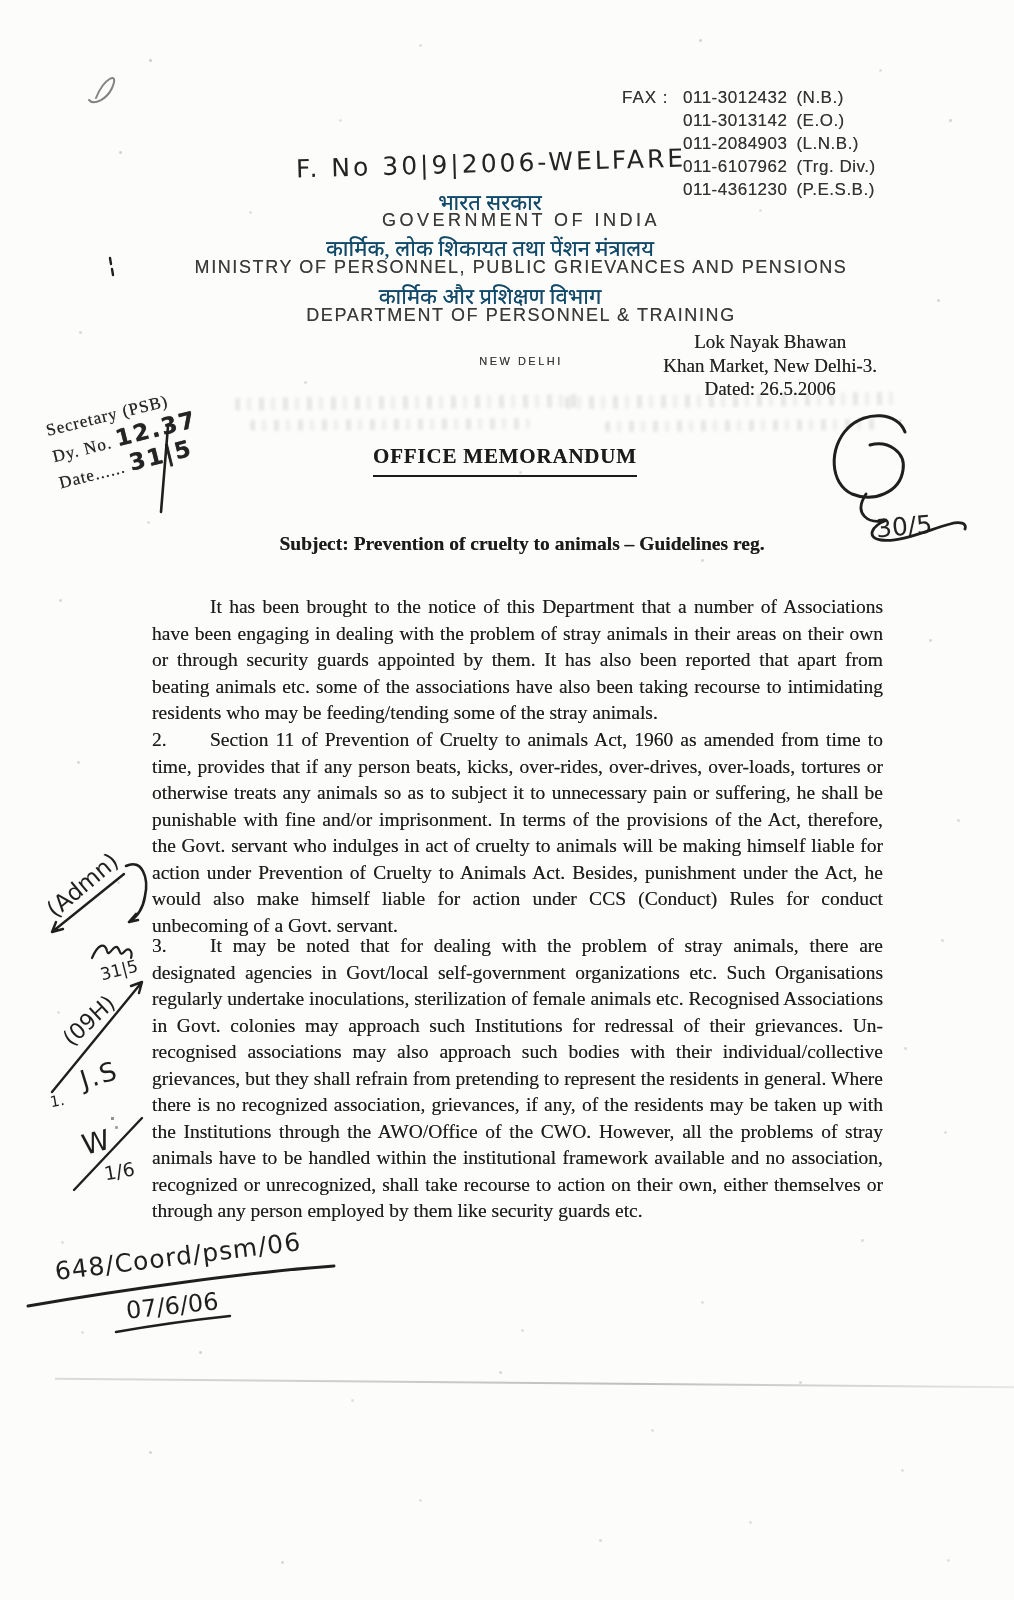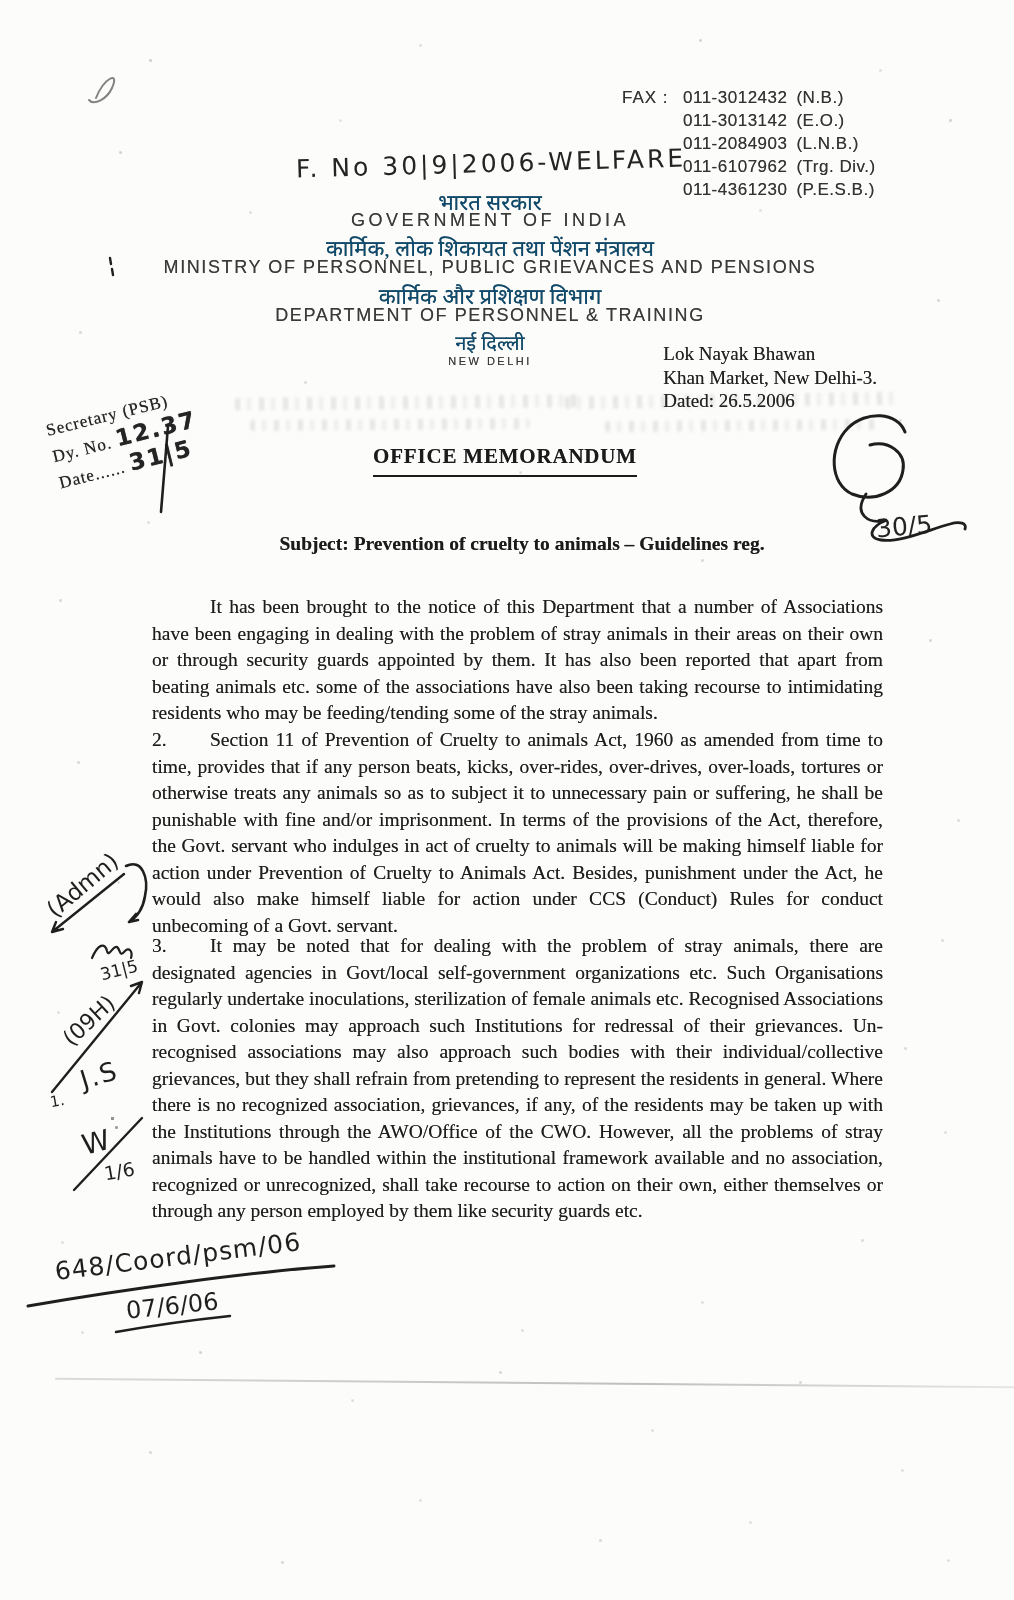--- a/index.html
+++ b/index.html
@@ -21,25 +21,25 @@
   
   .hw { font-family:"DejaVu Sans",sans-serif; color:#242424; }
   .file-no { left:296px; top:149px; font-size:25px; letter-spacing:3px;
     transform:rotate(-1.6deg); white-space:nowrap; }
   .hw-sm { white-space:nowrap; }
 
   
   .org-line { left:0; width:980px; text-align:center; white-space:nowrap; }
   .hi { font-size:22px; color:#0c4a6e; }
   .en { font-family:"Liberation Sans",sans-serif; font-size:18px; color:#3a3a3a;
-        letter-spacing:1.6px; }
+        letter-spacing:1.6px;margin-left:31px; }
   .en-wide { letter-spacing:3.5px; }
 
   
-  .addr { right:137px; top:342px; text-align:left; font-size:19px;
+  .addr { right:137px; top:330px; text-align:center; font-size:19px;
     line-height:23.5px; color:#222; }
 
   
   .stamp { left:50px; top:393px; width:210px; transform:rotate(-14deg);
     color:#262626; font-size:17px; letter-spacing:1px; line-height:24px;
     text-shadow:0 0 0.7px rgba(40,40,40,0.8); }
   .stamp .hwv { font-size:23px; font-weight:bold; letter-spacing:2px; }
 
   
   .title-wrap { left:0; top:444px; width:1010px; text-align:center; }
@@ -135,21 +135,20 @@
   </div>
 
   <div class="abs hw file-no">F. No 30|9|2006-WELFARE</div>
 
   <div class="abs org-line hi doc-text" style="top:186px">भारत सरकार</div>
   <div class="abs org-line en en-wide doc-text" style="top:210px">GOVERNMENT OF INDIA</div>
   <div class="abs org-line hi doc-text" style="top:232px">कार्मिक, लोक शिकायत तथा पेंशन मंत्रालय</div>
   <div class="abs org-line hi doc-text" style="top:280px">कार्मिक और प्रशिक्षण विभाग</div>
   <div class="abs org-line en doc-text" style="top:257px">MINISTRY OF PERSONNEL, PUBLIC GRIEVANCES AND PENSIONS</div>
   <div class="abs org-line en doc-text" style="top:305px">DEPARTMENT OF PERSONNEL &amp; TRAINING</div>
-  <div class="abs org-line hi doc-text" style="top:329px; font-size:20px">नई दिल्ली</div>
   <div class="abs org-line en doc-text" style="top:355px; font-size:11px; letter-spacing:2.5px">NEW DELHI</div>
 
   <div class="abs addr doc-text">
     <div>Lok Nayak Bhawan</div>
     <div>Khan Market, New Delhi-3.</div>
     <div>Dated: 26.5.2006</div>
   </div>
 
   <div class="abs stamp">
     <div>Secretary (PSB)</div>

